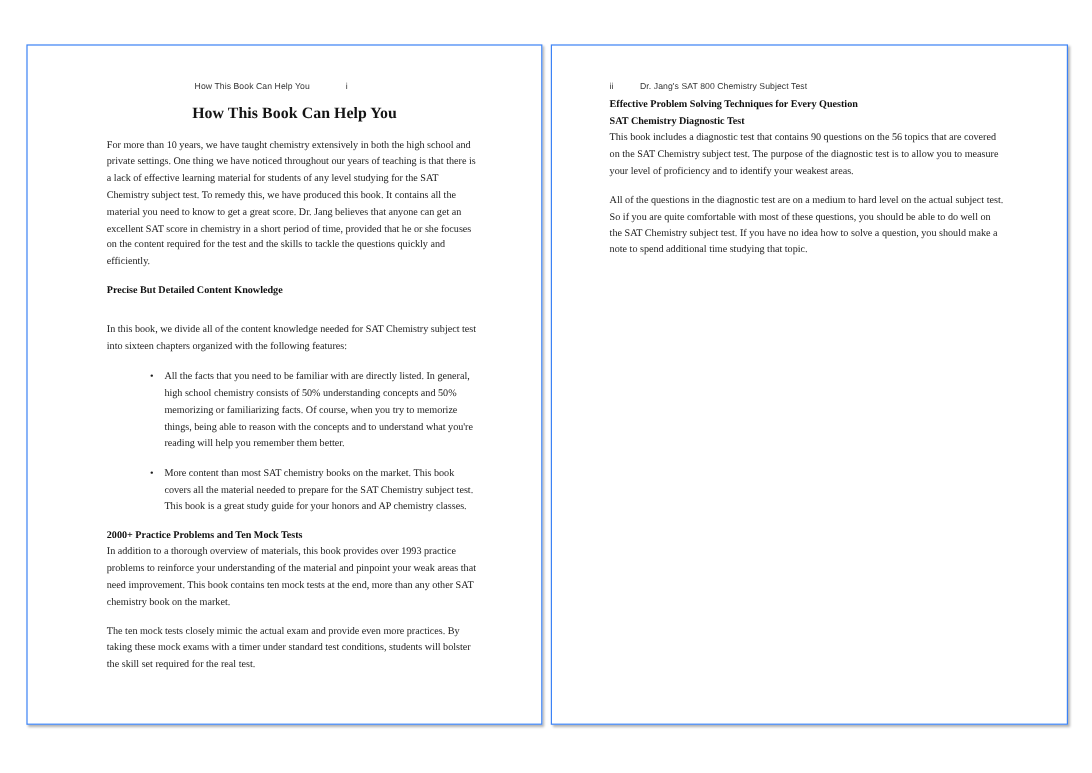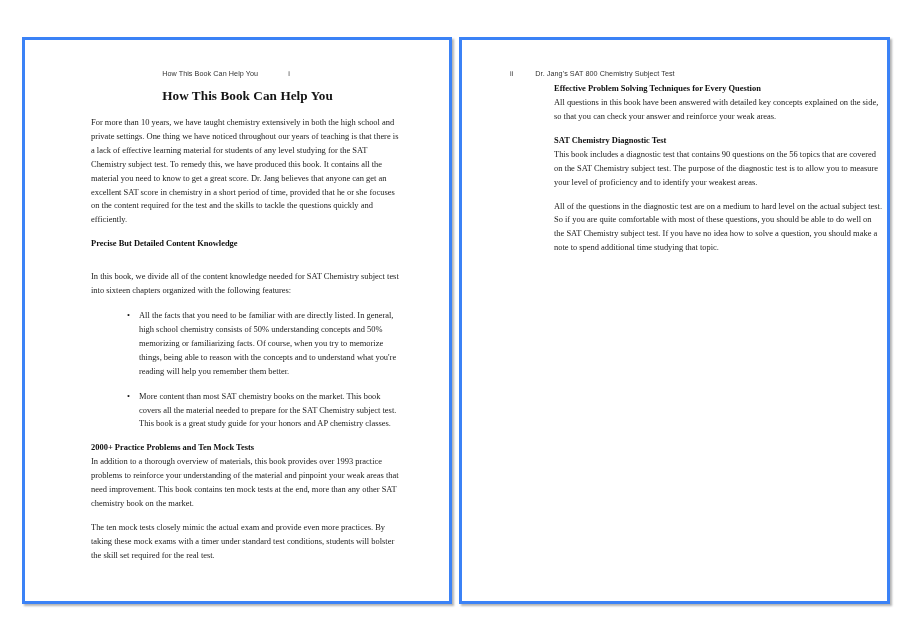--- a/index.html
+++ b/index.html
@@ -17,21 +17,21 @@
   .spread {
     position: relative;
     width: 910px;
     height: 644px;
     background: #ffffff;
   }
 
   .page {
     position: absolute;
     background: #ffffff;
-    border: 3px solid #3b82f6;
+    border: 1px solid #3b82f6;
     box-sizing: border-box;
     box-shadow: 1.5px 1.5px 2px rgba(0,0,0,0.30);
     overflow: hidden;
   }
 
   .page-left {
     left: 22px;
     top: 37px;
     width: 430px;
     height: 567px;
@@ -77,21 +77,20 @@
   }
   .col-left {
     left: 66px;
     top: 48px;
     width: 313px;
   }
   .col-right {
     left: 48px;
     top: 42px;
     width: 329px;
-    margin-left: 44px;
   }
 
   h1.chapter-title {
     font-family: "Liberation Serif", serif;
     font-size: 13.2px;
     font-weight: bold;
     text-align: center;
     margin: 0 0 12px 0;
     padding: 0;
     color: #141414;
@@ -193,21 +192,20 @@
   <div class="page page-right">
 
     <div class="running-head rh-right">
       <span class="rh-folio">ii</span><span class="rh-title">Dr. Jang's SAT 800 Chemistry Subject Test</span>
     </div>
 
     <div class="column col-right">
 
       <h2 class="sub-head">Effective Problem Solving Techniques for Every Question</h2>
 
-      <p class="body-text">All questions in this book have been answered with detailed key concepts explained on the side, so that you can check your answer and reinforce your weak areas.</p>
 
       <h2 class="sub-head">SAT Chemistry Diagnostic Test</h2>
 
       <p class="body-text">This book includes a diagnostic test that contains 90 questions on the 56 topics that are covered on the SAT Chemistry subject test. The purpose of the diagnostic test is to allow you to measure your level of proficiency and to identify your weakest areas.</p>
 
       <p class="body-text">All of the questions in the diagnostic test are on a medium to hard level on the actual subject test. So if you are quite comfortable with most of these questions, you should be able to do well on the SAT Chemistry subject test. If you have no idea how to solve a question, you should make a note to spend additional time studying that topic.</p>
 
     </div>
   </div>
 

